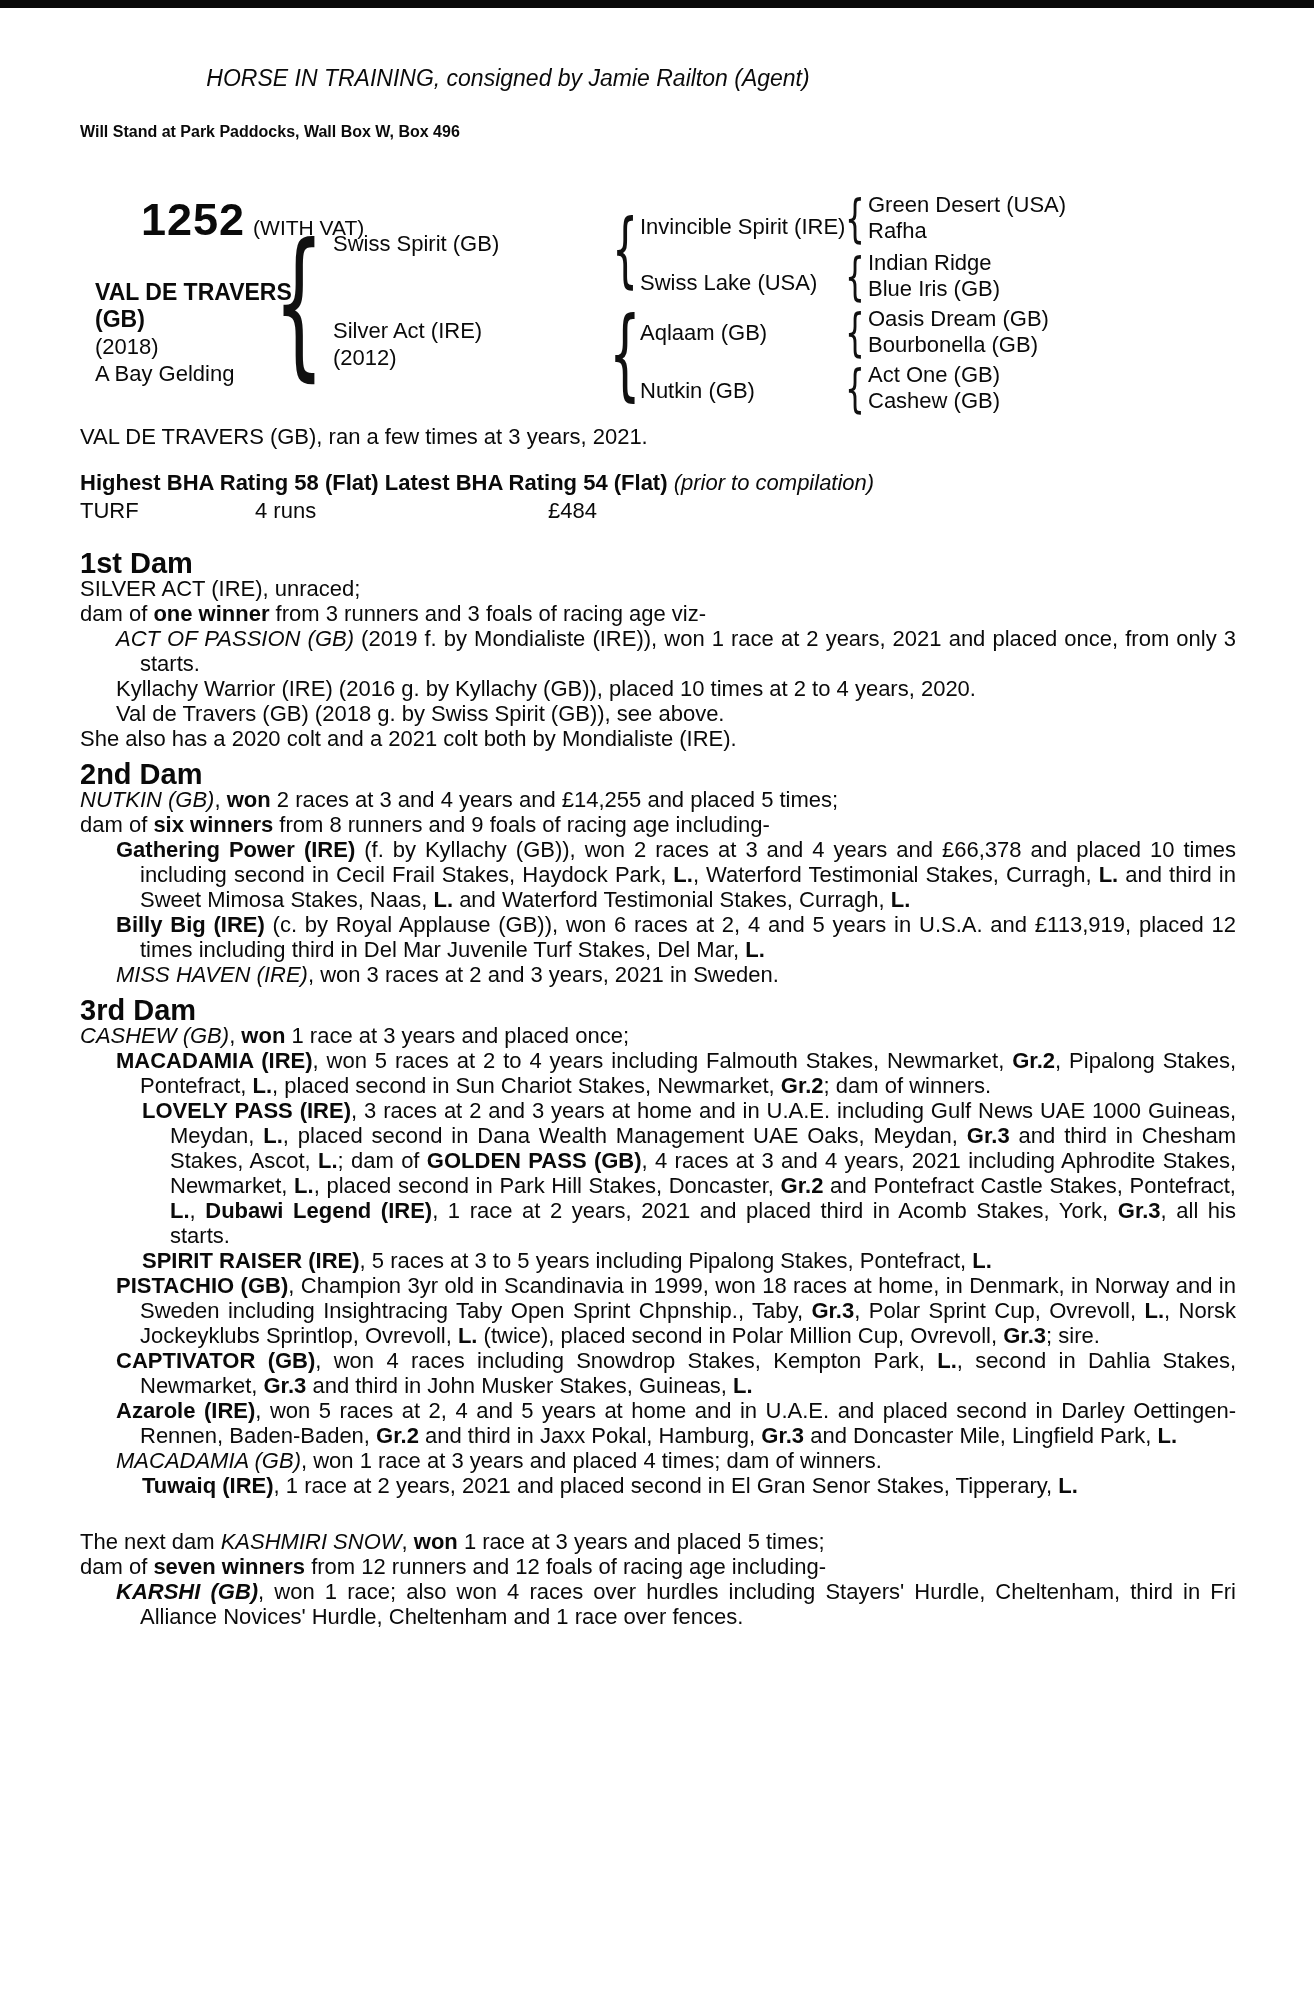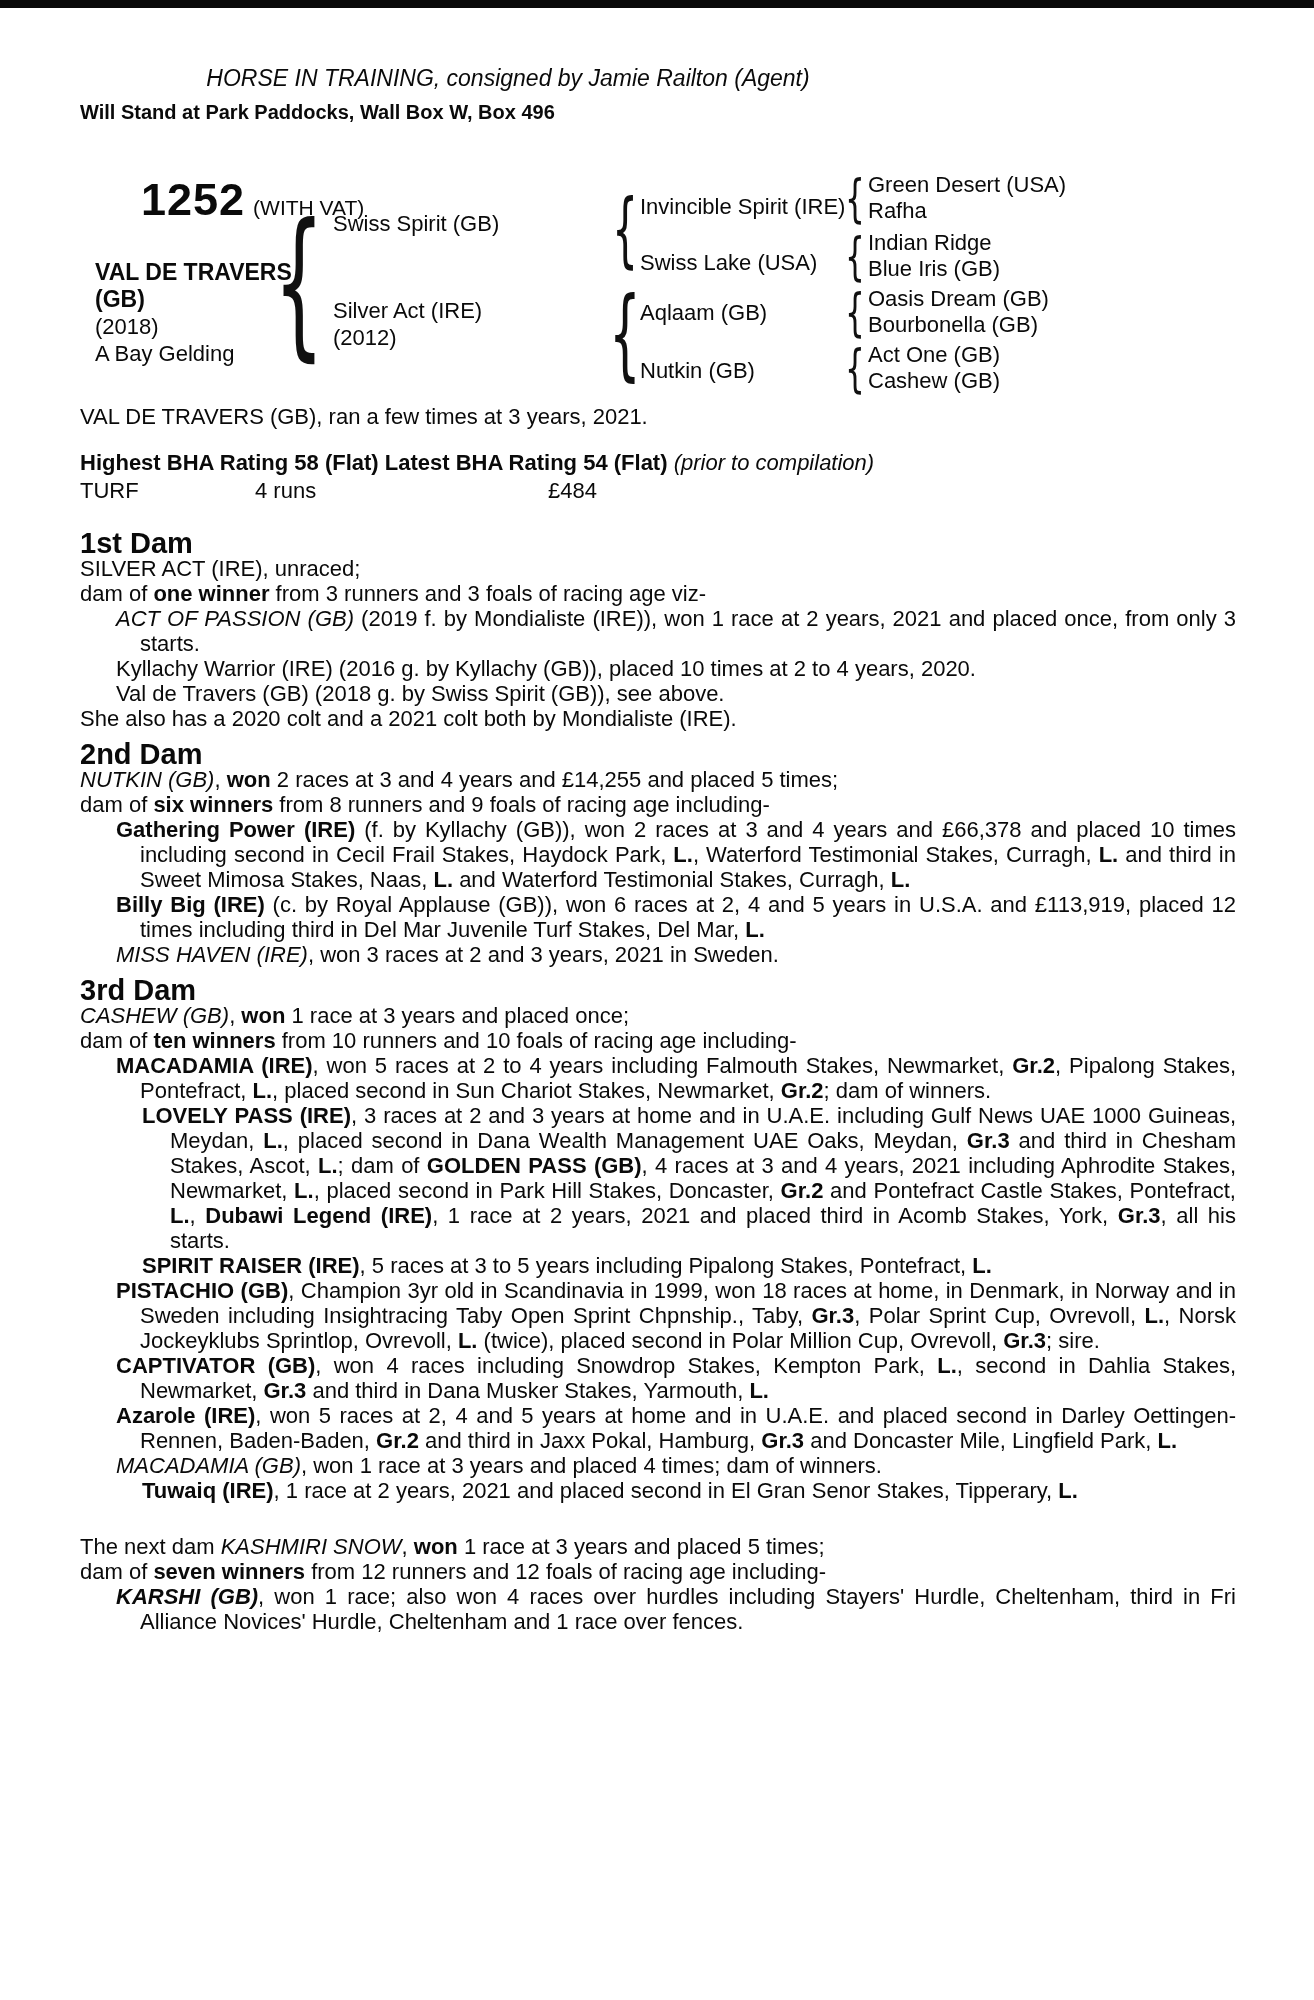--- a/index.html
+++ b/index.html
@@ -8,21 +8,21 @@
     font-family:"Liberation Sans","DejaVu Sans",sans-serif;
     color:#0a0a0a;font-size:22px;line-height:25px;
     -webkit-font-smoothing:antialiased;
   }
   .top-scan-bar{position:absolute;top:0;left:0;width:1314px;height:8px;background:#090909;}
   .column{position:absolute;top:8px;left:80px;width:1156px;}
   .page-title{
     font-size:23px;font-weight:normal;font-style:italic;text-align:center;
     margin:57px 0 0 0;position:relative;left:-150px;line-height:26px;
   }
-  .stand-line{font-size:20px;font-weight:bold;margin-top:8px;line-height:26px;}
+  .stand-line{font-size:16px;font-weight:bold;margin-top:28px;line-height:26px;}
 
   
   .pedigree{position:relative;height:235px;margin-top:44px;}
   .lot-row{position:absolute;left:13px;top:8px;display:flex;align-items:baseline;}
   .lot-number{font-size:45px;font-weight:bold;letter-spacing:1px;line-height:45px;margin-left:48px;}
   .lot-vat{font-size:21px;margin-left:8px;}
   .subject-block{position:absolute;left:15px;top:90px;line-height:27px;}
   .subject-name,.subject-suffix{font-weight:bold;font-size:23px;}
   .gen1-sire{position:absolute;left:253px;top:42px;}
   .gen1-dam{position:absolute;left:253px;top:128px;line-height:27px;}
@@ -158,26 +158,25 @@
         <h3 class="dam-heading">2nd Dam</h3>
         <p class="para indent-0"><span class="i">NUTKIN (GB)</span><span>, </span><span class="b">won</span><span> 2 races at 3 and 4 years and £14,255 and placed 5 times;</span></p>
         <p class="para indent-0"><span>dam of </span><span class="b">six winners</span><span> from 8 runners and 9 foals of racing age including-</span></p>
         <p class="para indent-1"><span class="b">Gathering Power (IRE)</span><span> (f. by Kyllachy (GB)), won 2 races at 3 and 4 years and £66,378 and placed 10 times including second in Cecil Frail Stakes, Haydock Park, </span><span class="b">L.</span><span>, Waterford Testimonial Stakes, Curragh, </span><span class="b">L.</span><span> and third in Sweet Mimosa Stakes, Naas, </span><span class="b">L.</span><span> and Waterford Testimonial Stakes, Curragh, </span><span class="b">L.</span></p>
         <p class="para indent-1"><span class="b">Billy Big (IRE)</span><span> (c. by Royal Applause (GB)), won 6 races at 2, 4 and 5 years in U.S.A. and £113,919, placed 12 times including third in Del Mar Juvenile Turf Stakes, Del Mar, </span><span class="b">L.</span></p>
         <p class="para indent-1"><span class="i">MISS HAVEN (IRE)</span><span>, won 3 races at 2 and 3 years, 2021 in Sweden.</span></p>
       </section>
       <section class="dam-section">
         <h3 class="dam-heading">3rd Dam</h3>
         <p class="para indent-0"><span class="i">CASHEW (GB)</span><span>, </span><span class="b">won</span><span> 1 race at 3 years and placed once;</span></p>
-        <p class="para indent-0"><span>dam of </span><span class="b">ten winners</span><span> from 10 runners and 10 foals of racing age including-</span></p>
         <p class="para indent-1"><span class="b">MACADAMIA (IRE)</span><span>, won 5 races at 2 to 4 years including Falmouth Stakes, Newmarket, </span><span class="b">Gr.2</span><span>, Pipalong Stakes, Pontefract, </span><span class="b">L.</span><span>, placed second in Sun Chariot Stakes, Newmarket, </span><span class="b">Gr.2</span><span>; dam of winners.</span></p>
         <p class="para indent-2"><span class="b">LOVELY PASS (IRE)</span><span>, 3 races at 2 and 3 years at home and in U.A.E. including Gulf News UAE 1000 Guineas, Meydan, </span><span class="b">L.</span><span>, placed second in Dana Wealth Management UAE Oaks, Meydan, </span><span class="b">Gr.3</span><span> and third in Chesham Stakes, Ascot, </span><span class="b">L.</span><span>; dam of </span><span class="b">GOLDEN PASS (GB)</span><span>, 4 races at 3 and 4 years, 2021 including Aphrodite Stakes, Newmarket, </span><span class="b">L.</span><span>, placed second in Park Hill Stakes, Doncaster, </span><span class="b">Gr.2</span><span> and Pontefract Castle Stakes, Pontefract, </span><span class="b">L.</span><span>, </span><span class="b">Dubawi Legend (IRE)</span><span>, 1 race at 2 years, 2021 and placed third in Acomb Stakes, York, </span><span class="b">Gr.3</span><span>, all his starts.</span></p>
         <p class="para indent-2"><span class="b">SPIRIT RAISER (IRE)</span><span>, 5 races at 3 to 5 years including Pipalong Stakes, Pontefract, </span><span class="b">L.</span></p>
         <p class="para indent-1"><span class="b">PISTACHIO (GB)</span><span>, Champion 3yr old in Scandinavia in 1999, won 18 races at home, in Denmark, in Norway and in Sweden including Insightracing Taby Open Sprint Chpnship., Taby, </span><span class="b">Gr.3</span><span>, Polar Sprint Cup, Ovrevoll, </span><span class="b">L.</span><span>, Norsk Jockeyklubs Sprintlop, Ovrevoll, </span><span class="b">L.</span><span> (twice), placed second in Polar Million Cup, Ovrevoll, </span><span class="b">Gr.3</span><span>; sire.</span></p>
-        <p class="para indent-1"><span class="b">CAPTIVATOR (GB)</span><span>, won 4 races including Snowdrop Stakes, Kempton Park, </span><span class="b">L.</span><span>, second in Dahlia Stakes, Newmarket, </span><span class="b">Gr.3</span><span> and third in Dana Musker Stakes, Yarmouth, </span><span class="b">L.</span></p>
+        <p class="para indent-1"><span class="b">CAPTIVATOR (GB)</span><span>, won 4 races including Snowdrop Stakes, Kempton Park, </span><span class="b">L.</span><span>, second in Dahlia Stakes, Newmarket, </span><span class="b">Gr.3</span><span> and third in John Musker Stakes, Guineas, </span><span class="b">L.</span></p>
         <p class="para indent-1"><span class="b">Azarole (IRE)</span><span>, won 5 races at 2, 4 and 5 years at home and in U.A.E. and placed second in Darley Oettingen-Rennen, Baden-Baden, </span><span class="b">Gr.2</span><span> and third in Jaxx Pokal, Hamburg, </span><span class="b">Gr.3</span><span> and Doncaster Mile, Lingfield Park, </span><span class="b">L.</span></p>
         <p class="para indent-1"><span class="i">MACADAMIA (GB)</span><span>, won 1 race at 3 years and placed 4 times; dam of winners.</span></p>
         <p class="para indent-2"><span class="b">Tuwaiq (IRE)</span><span>, 1 race at 2 years, 2021 and placed second in El Gran Senor Stakes, Tipperary, </span><span class="b">L.</span></p>
       </section>
       <section class="dam-section">
         <p class="para indent-0"><span>The next dam </span><span class="i">KASHMIRI SNOW</span><span>, </span><span class="b">won</span><span> 1 race at 3 years and placed 5 times;</span></p>
         <p class="para indent-0"><span>dam of </span><span class="b">seven winners</span><span> from 12 runners and 12 foals of racing age including-</span></p>
         <p class="para indent-1"><span class="b i">KARSHI (GB)</span><span>, won 1 race; also won 4 races over hurdles including Stayers' Hurdle, Cheltenham, third in Fri Alliance Novices' Hurdle, Cheltenham and 1 race over fences.</span></p>
       </section>
     </div>

